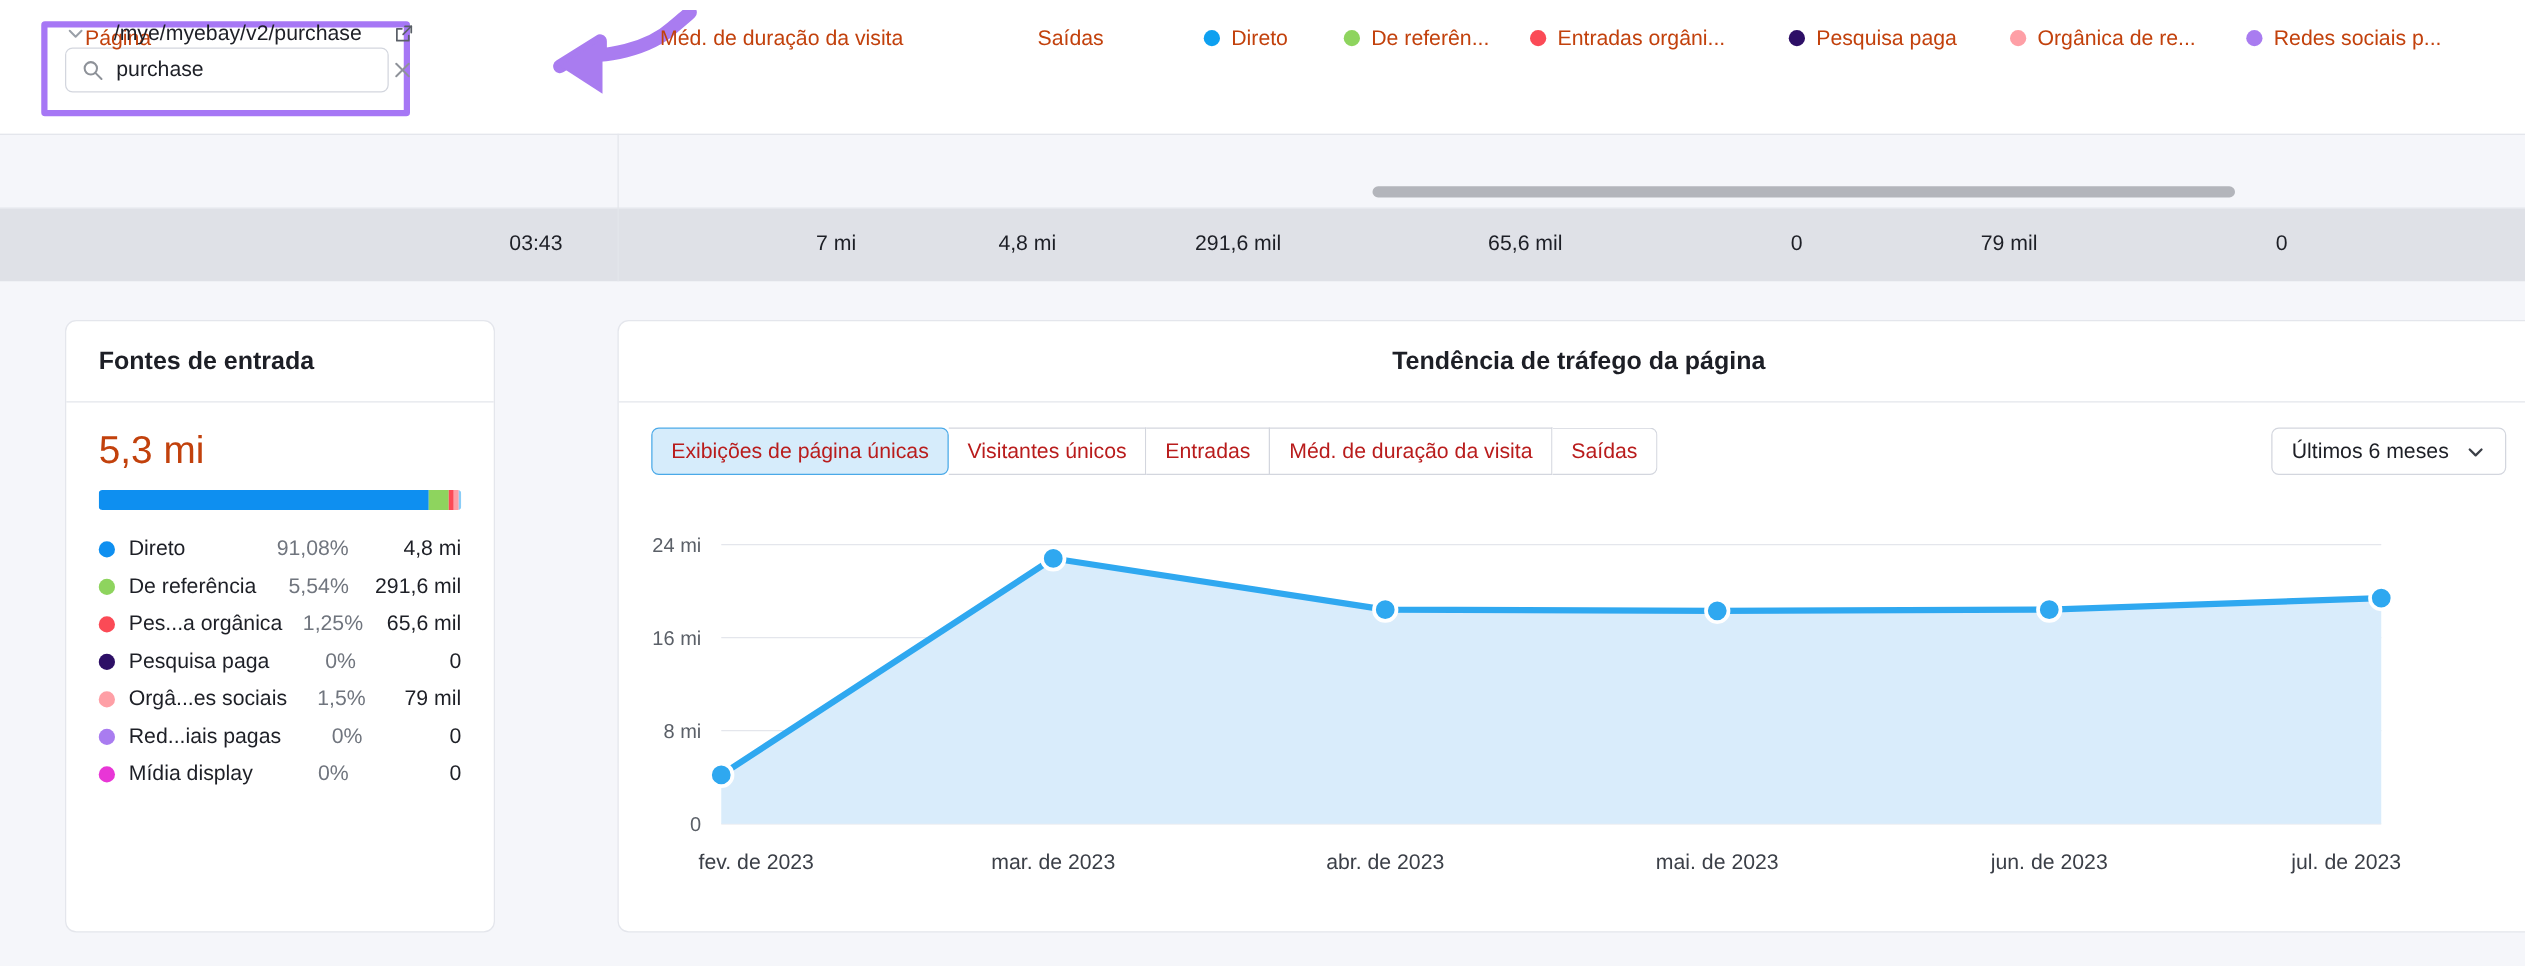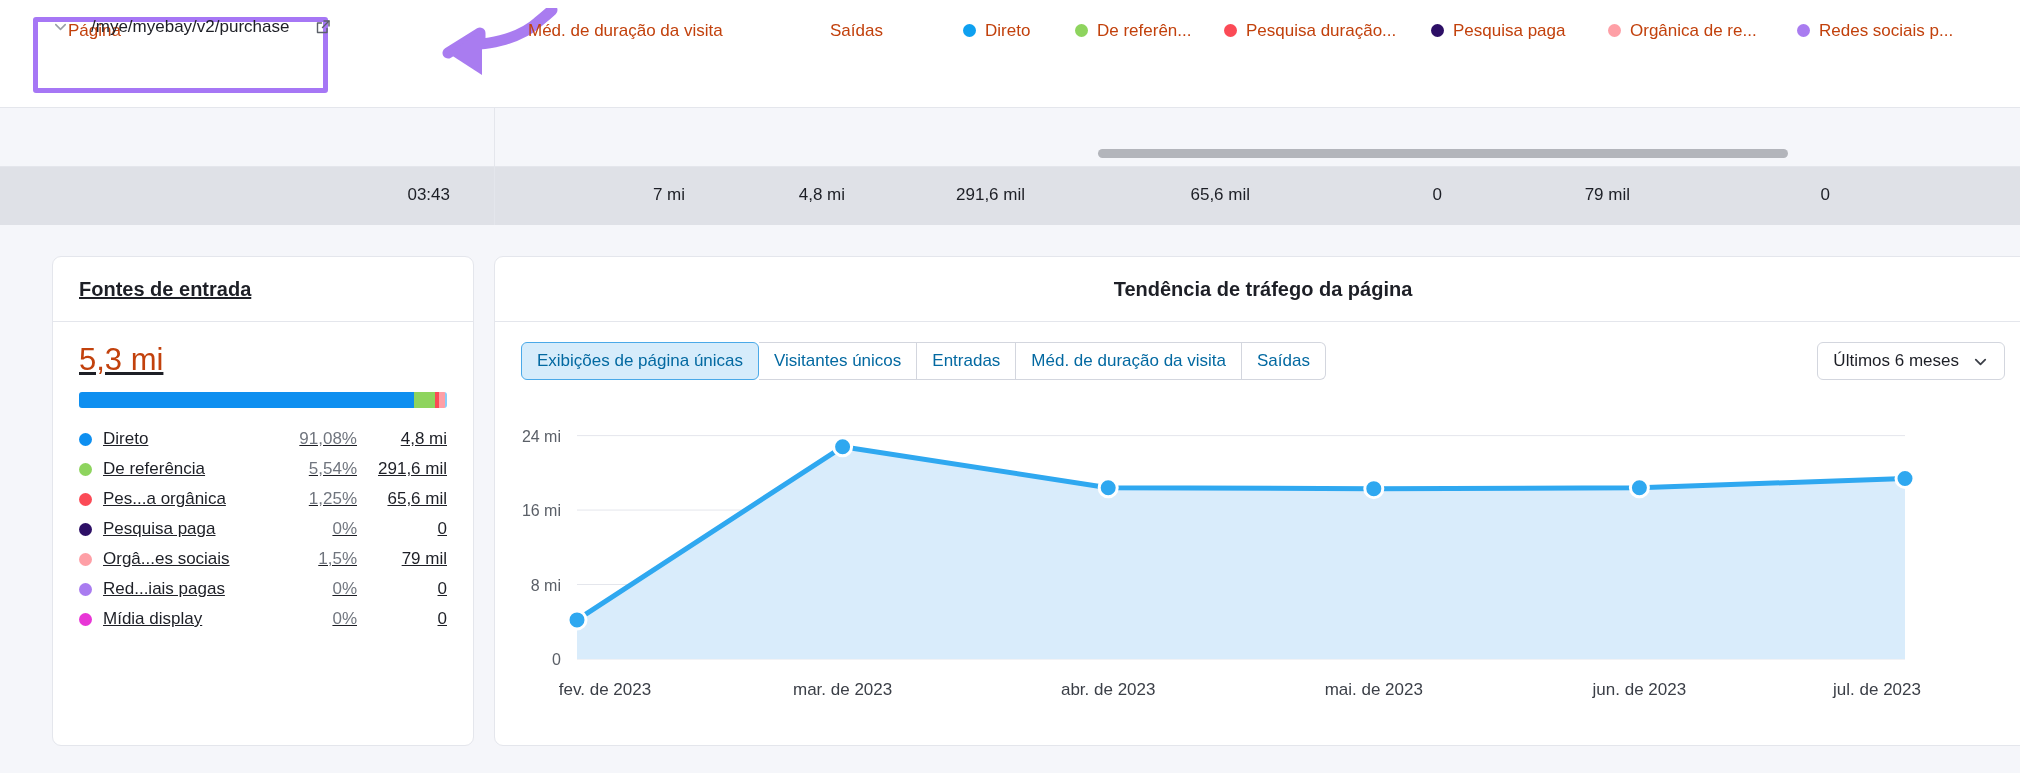--- a/index.html
+++ b/index.html
@@ -67,21 +67,21 @@
   .hscroll-track {
     position: absolute; left: 1098px; top: 149px; width: 690px; height: 9px;
     background: #b3b5bb; border-radius: 5px;
   }
 
   
   .card {
     position: absolute; background: #ffffff; border: 1px solid #e4e6ec;
     border-radius: 9px;
   }
-  .card-left { left: 52px; top: 256px; width: 422px; height: 490px; text-decoration: underline; }
+  .card-left { left: 52px; top: 256px; width: 344px; height: 490px; }
   .card-right { left: 494px; top: 256px; width: 1538px; height: 490px; text-align: center; }
   .card-title {
     font-size: 20px; font-weight: bold; color: #1d1f26;
     padding: 22px 26px 0 26px; line-height: 1;
   }
   .card-sep { height: 1px; background: #e4e6ec; margin-top: 22px; }
 
   .big-value {
     font-size: 31px; color: #c2410c; padding: 22px 0 0 26px; line-height: 1;
   }
@@ -100,21 +100,21 @@
   .src-name { margin-left: 11px; flex: 1; color: #1d1f26; white-space: nowrap; }
   .src-pct { color: #70757e; width: 74px; text-align: right; }
   .src-val { color: #1d1f26; width: 90px; text-align: right; }
 
   
   .tabs-row {
     position: absolute; left: 26px; top: 85px; display: flex; align-items: center;
   }
   .tab {
     height: 38px; padding: 0 15px; display: flex; align-items: center;
-    font-size: 17px; color: #0369a1; background: #fff;
+    font-size: 17px; color: #b91c1c; background: #fff;
     border: 1px solid #d3d6de; border-left-width: 0; white-space: nowrap;
     cursor: pointer;
   }
   .tab:first-child { border-left-width: 1px; border-radius: 6px 0 0 6px; }
   .tab:last-child { border-radius: 0 6px 6px 0; }
   .tab.active {
     background: #d6ecfb; border: 1px solid #4aa9e8; border-radius: 6px;
     position: relative; z-index: 2;
   }
   .period-select {
@@ -131,36 +131,51 @@
   .ytick { font-size: 16px; fill: #5b6068; text-anchor: end; font-family: "Liberation Sans", sans-serif; }
   .xtick { font-size: 17px; fill: #3b3f47; text-anchor: middle; font-family: "Liberation Sans", sans-serif; }
 </style>
 </head>
 <body>
 
 <div class="page">
 
   <div class="search-zone">
     <div class="search-highlight"></div>
+    <div class="search-box">
+      <span class="search-icon">
+        <svg viewBox="0 0 20 20" fill="none" stroke="currentColor" stroke-width="1.8">
+          <circle cx="8.5" cy="8.5" r="5.5"></circle>
+          <line x1="12.8" y1="12.8" x2="18" y2="18" stroke-linecap="round"></line>
+        </svg>
+      </span>
+      <input class="search-input" type="text" value="purchase" placeholder="" style="">
+      <span class="clear-icon">
+        <svg viewBox="0 0 16 16" fill="none" stroke="currentColor" stroke-width="1.6" stroke-linecap="round">
+          <line x1="3" y1="3" x2="13" y2="13"></line>
+          <line x1="13" y1="3" x2="3" y2="13"></line>
+        </svg>
+      </span>
+    </div>
     <svg class="callout-arrow" viewBox="0 0 250 90">
       <path d="M118 45 L150 25 L150 36 C150 36 186 34 208 14 C214 9 219 5 222 2" fill="none" stroke="#a97cf0" stroke-width="11" stroke-linecap="round" stroke-linejoin="round"></path>
       <path d="M118 45 L152 23 L152 67 Z" fill="#a97cf0"></path>
     </svg>
   </div>
 
   <div class="table-head"></div>
   <div class="table-row"></div>
   <div class="col-divider"></div>
 
   <div class="th" style="left:68px"><span>Página</span></div>
   <div class="th" style="left:528px"><span>Méd. de duração da visita</span></div>
   <div class="th" style="left:830px"><span>Saídas</span></div>
   <div class="th" style="left:963px"><span class="legend-dot" style="background:#0ea0f0"></span><span>Direto</span></div>
   <div class="th" style="left:1075px"><span class="legend-dot" style="background:#8ed45e"></span><span>De referên...</span></div>
-  <div class="th" style="left:1224px"><span class="legend-dot" style="background:#fb4a56"></span><span>Pesquisa duração...</span></div>
+  <div class="th" style="left:1224px"><span class="legend-dot" style="background:#fb4a56"></span><span>Entradas orgâni...</span></div>
   <div class="th" style="left:1431px"><span class="legend-dot" style="background:#2d0f66"></span><span>Pesquisa paga</span></div>
   <div class="th" style="left:1608px"><span class="legend-dot" style="background:#fe9fa6"></span><span>Orgânica de re...</span></div>
   <div class="th" style="left:1797px"><span class="legend-dot" style="background:#a97cf0"></span><span>Redes sociais p...</span></div>
 
   <div class="hscroll-track"></div>
 
   <div class="td" style="left:52px; top:18px">
     <span class="page-cell">
       <span class="chevron-down">
         <svg viewBox="0 0 18 18" fill="none" stroke="currentColor" stroke-width="1.7" stroke-linecap="round" stroke-linejoin="round">

